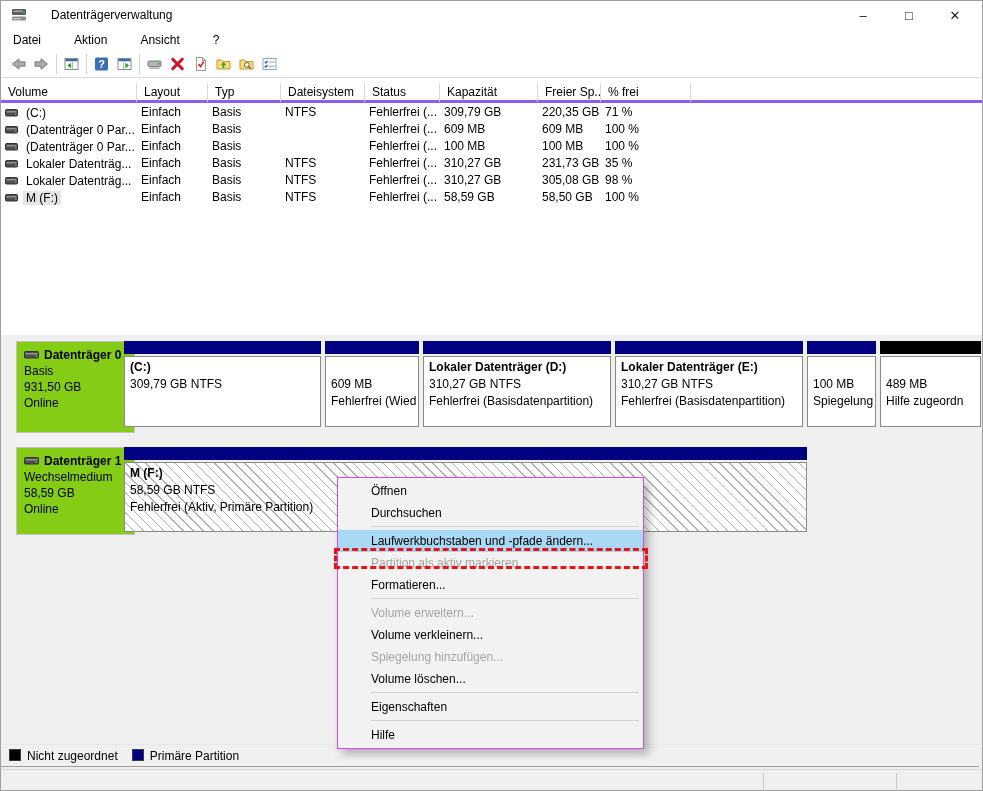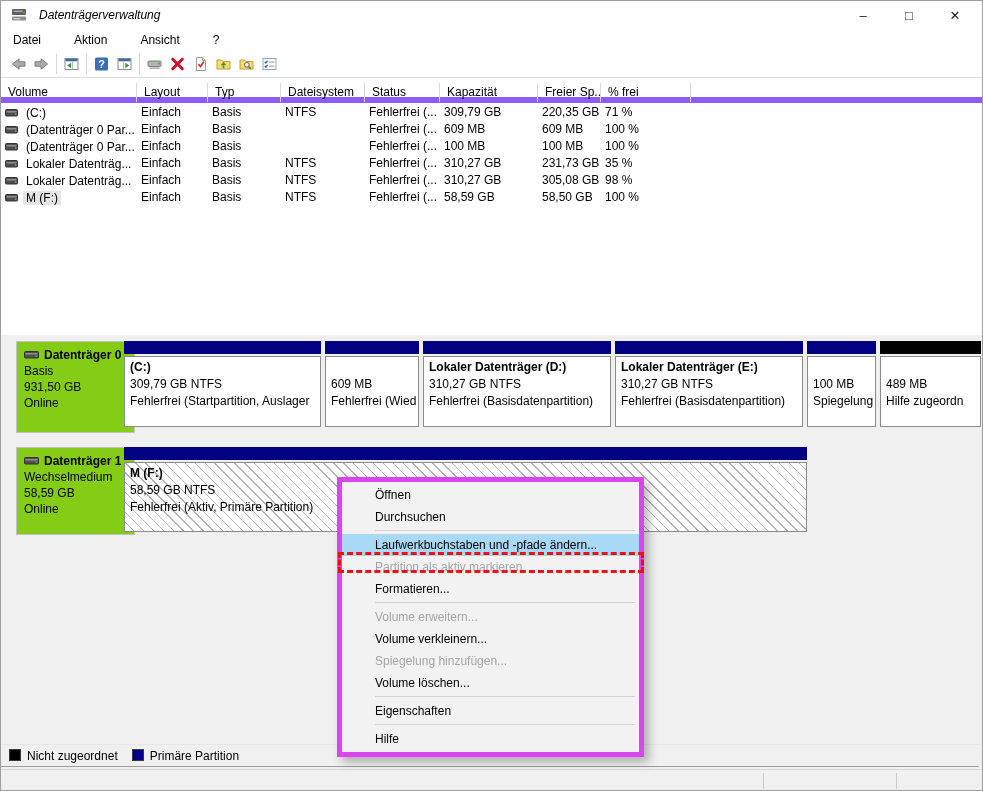--- a/index.html
+++ b/index.html
@@ -6,33 +6,33 @@
   html,body { width: 983px; height: 791px; }
   body {
     font-family: "Liberation Sans", sans-serif;
     font-size: 12px; color: #000; background: #fff;
     position: relative; overflow: hidden;
     border: 1px solid #9e9e9e;
   }
   
   .titlebar { position:absolute; top:0; left:0; right:0; height:28px; display:flex; align-items:center; background:#fff; }
   .app-icon { margin-left:10px; display:inline-flex; }
-  .title { margin-left:12px;font-style:italic; }
+  .title { margin-left:24px; }
   .win-controls { position:absolute; right:4px; top:0; height:28px; display:flex; }
   .win-btn { width:46px; height:28px; display:flex; align-items:center; justify-content:center; font-size:13px; color:#222; }
   
   .menubar { position:absolute; top:28px; left:0; right:0; height:22px; display:flex; align-items:center; padding-left:3px; background:#fff;gap:15px; }
   .menu-item { padding:3px 9px; }
   
   .toolbar { position:absolute; top:50px; left:0; right:0; height:27px; display:flex; align-items:center; padding-left:6px; background:#fff; border-bottom:1px solid #dcdcdc; }
   .tbtn { width:23px; height:21px; display:flex; align-items:center; justify-content:center; }
   .tsep { width:1px; height:20px; background:#d5d5d5; margin:0 3px; }
   
   .listpane { position:absolute; top:78px; left:0; right:0; height:256px; background:#fff; }
-  .lheader { position:absolute; top:4px; left:0; right:0; height:20px; border-bottom:6px solid #8b5cf6; }
+  .lheader { position:absolute; top:4px; left:0; right:0; height:20px; border-bottom:3px solid #8b5cf6; }
   .hcell { position:absolute; top:0; height:19px; border-right:1px solid #d9d9d9; padding:2px 0 0 7px; overflow:hidden; white-space:nowrap; }
   .hc0{left:0;width:136px}.hc1{left:136px;width:71px}.hc2{left:207px;width:73px}.hc3{left:280px;width:84px}
   .hc4{left:364px;width:75px}.hc5{left:439px;width:98px}.hc6{left:537px;width:63px}.hc7{left:600px;width:90px}
   .hc8{left:690px;width:292px;border-right:1px solid #d9d9d9;}
   .lrows { position:absolute; top:25px; left:0; right:0; }
   .lrow { position:relative; height:17px; }
   .cell { position:absolute; top:0; height:17px; overflow:hidden; white-space:nowrap; padding-top:1px; }
   .cell.vol { left:4px; width:131px; display:flex; align-items:center; gap:5px; padding-top:0; }
   .vol-label { padding:0 3px; }
   .lrow.selected .vol-label { background:#e5e5e5; }
@@ -53,21 +53,21 @@
   .pcell.hatched .pbox { background:repeating-linear-gradient(45deg,#fff 0 6px,#b3b3b3 6px 7px); height:70px; }
   .ptitle { font-weight:bold; min-height:17px; }
   
   .legendbar { position:absolute; left:0; right:3px; top:409px; height:23px; background:#f0f0f0; border-top:1px solid #e7e7e7; border-bottom:1px solid #9c9c9c; display:flex; align-items:center; padding-left:8px; }
   .legend-item { display:flex; align-items:flex-start; margin-right:14px; }
   .swatch { width:12px; height:12px; border:1px solid #3a3a3a; margin-right:6px; }
   
   .statusbar { position:absolute; top:768px; left:0; right:0; height:22px; background:#f0f0f0; border-top:1px solid #d9d9d9; }
   .sb-sep { position:absolute; top:3px; width:1px; height:16px; background:#c8c8c8; }
   
-  .context-menu { position:absolute; left:336px; top:476px; width:307px; background:#f2f2f2; border:5px solid #d946ef; padding:2px 0; box-shadow:5px 5px 9px rgba(0,0,0,0.28); z-index:10; }
+  .context-menu { position:absolute; left:336px; top:476px; width:307px; background:#f2f2f2; border:1px solid #d946ef; padding:2px 0; box-shadow:5px 5px 9px rgba(0,0,0,0.28); z-index:10; }
   .mi { height:22px; line-height:22px; padding-left:33px; white-space:nowrap; }
   .mi.disabled { color:#a5a5a5; }
   .mi.highlighted { background:#a9d9f5; }
   .msep { height:1px; background:#d2d2d2; margin:2px 4px 3px 33px; }
   .annotation { position:absolute; left:-4px; right:-5px; top:70px; height:21px; border:3px dashed #ee1111; pointer-events:none; z-index:11; }
 </style>
 </head>
 <body>
 
 <div class="titlebar">
@@ -308,21 +308,20 @@
       <div>Basis</div>
       <div>931,50 GB</div>
       <div>Online</div>
     </div>
     <div class="parts">
       <div class="pcell" style="width:197px">
         <div class="pbar"></div>
         <div class="pbox">
           <div class="ptitle">(C:)</div>
           <div>309,79 GB NTFS</div>
-          <div>Fehlerfrei (Startpartition, Auslager</div>
         </div>
       </div>
       <div class="pcell" style="width:94px">
         <div class="pbar"></div>
         <div class="pbox">
           <div class="ptitle"></div>
           <div>609 MB</div>
           <div>Fehlerfrei (Wied</div>
         </div>
       </div>

